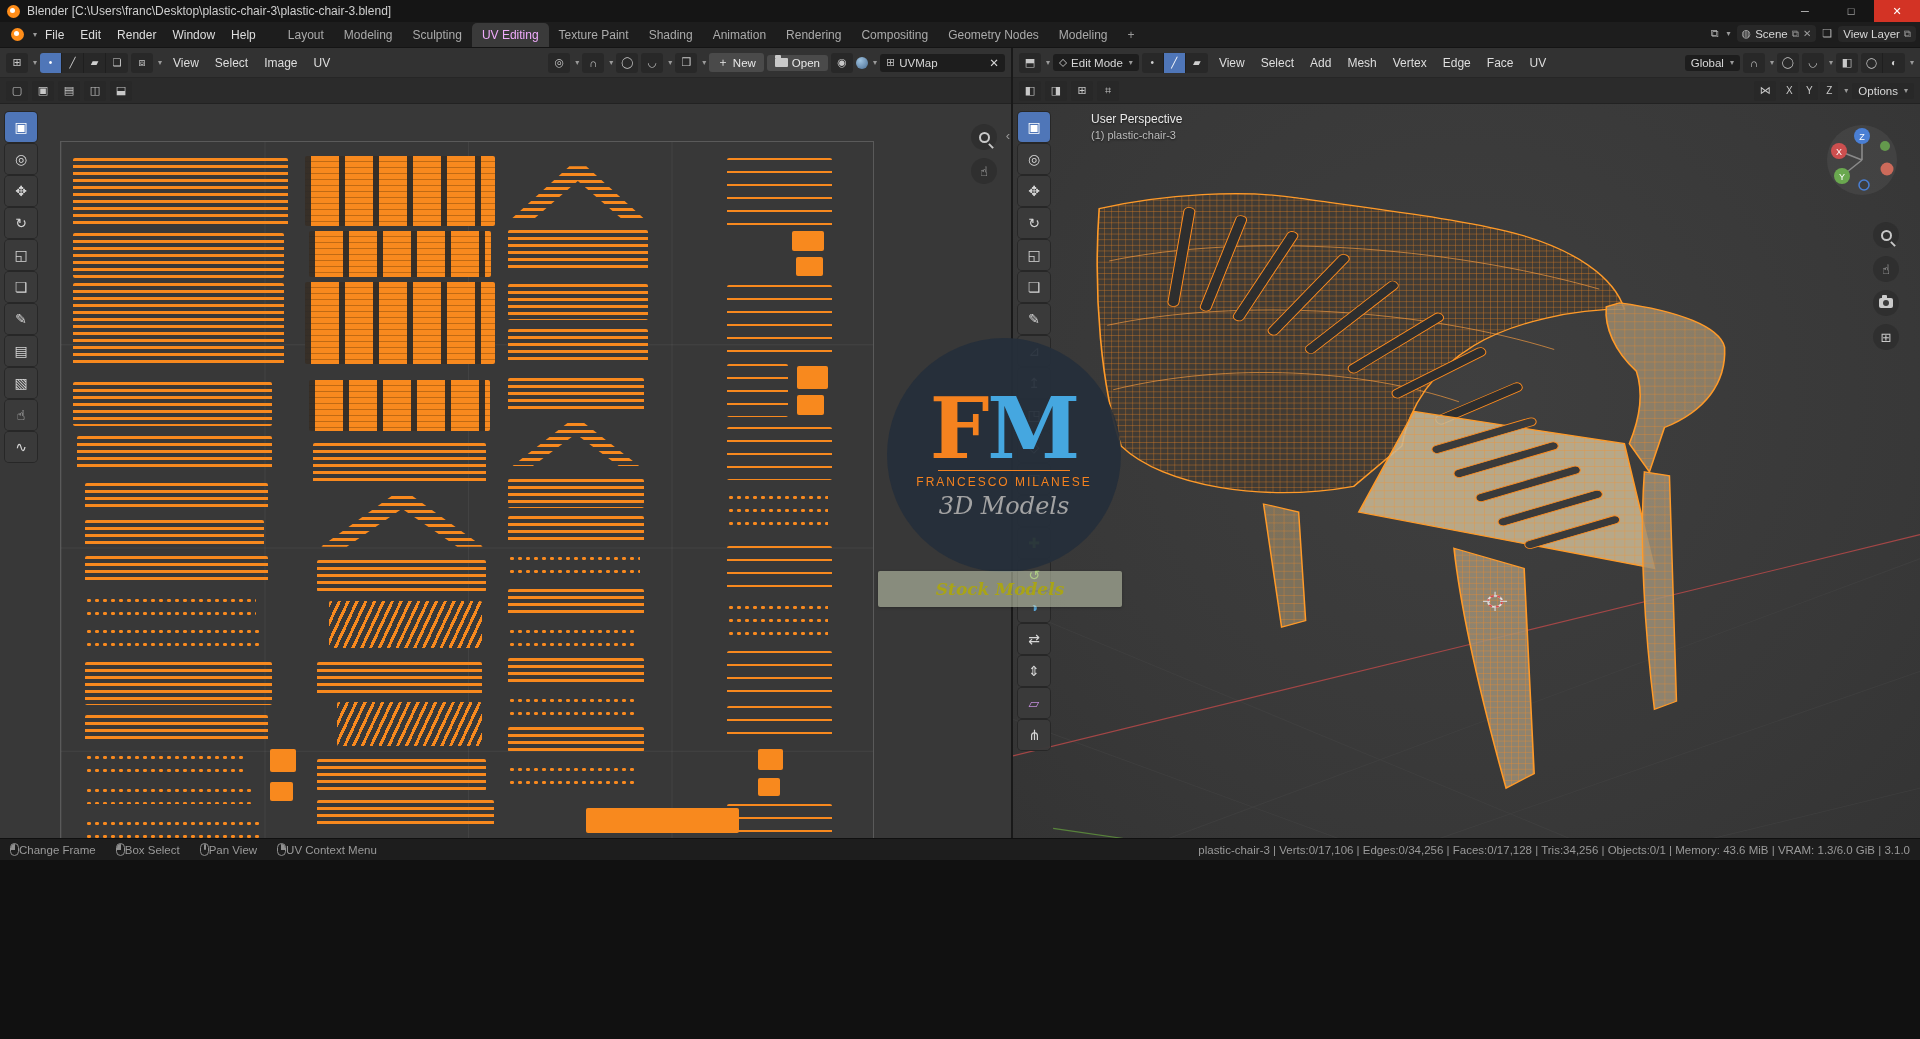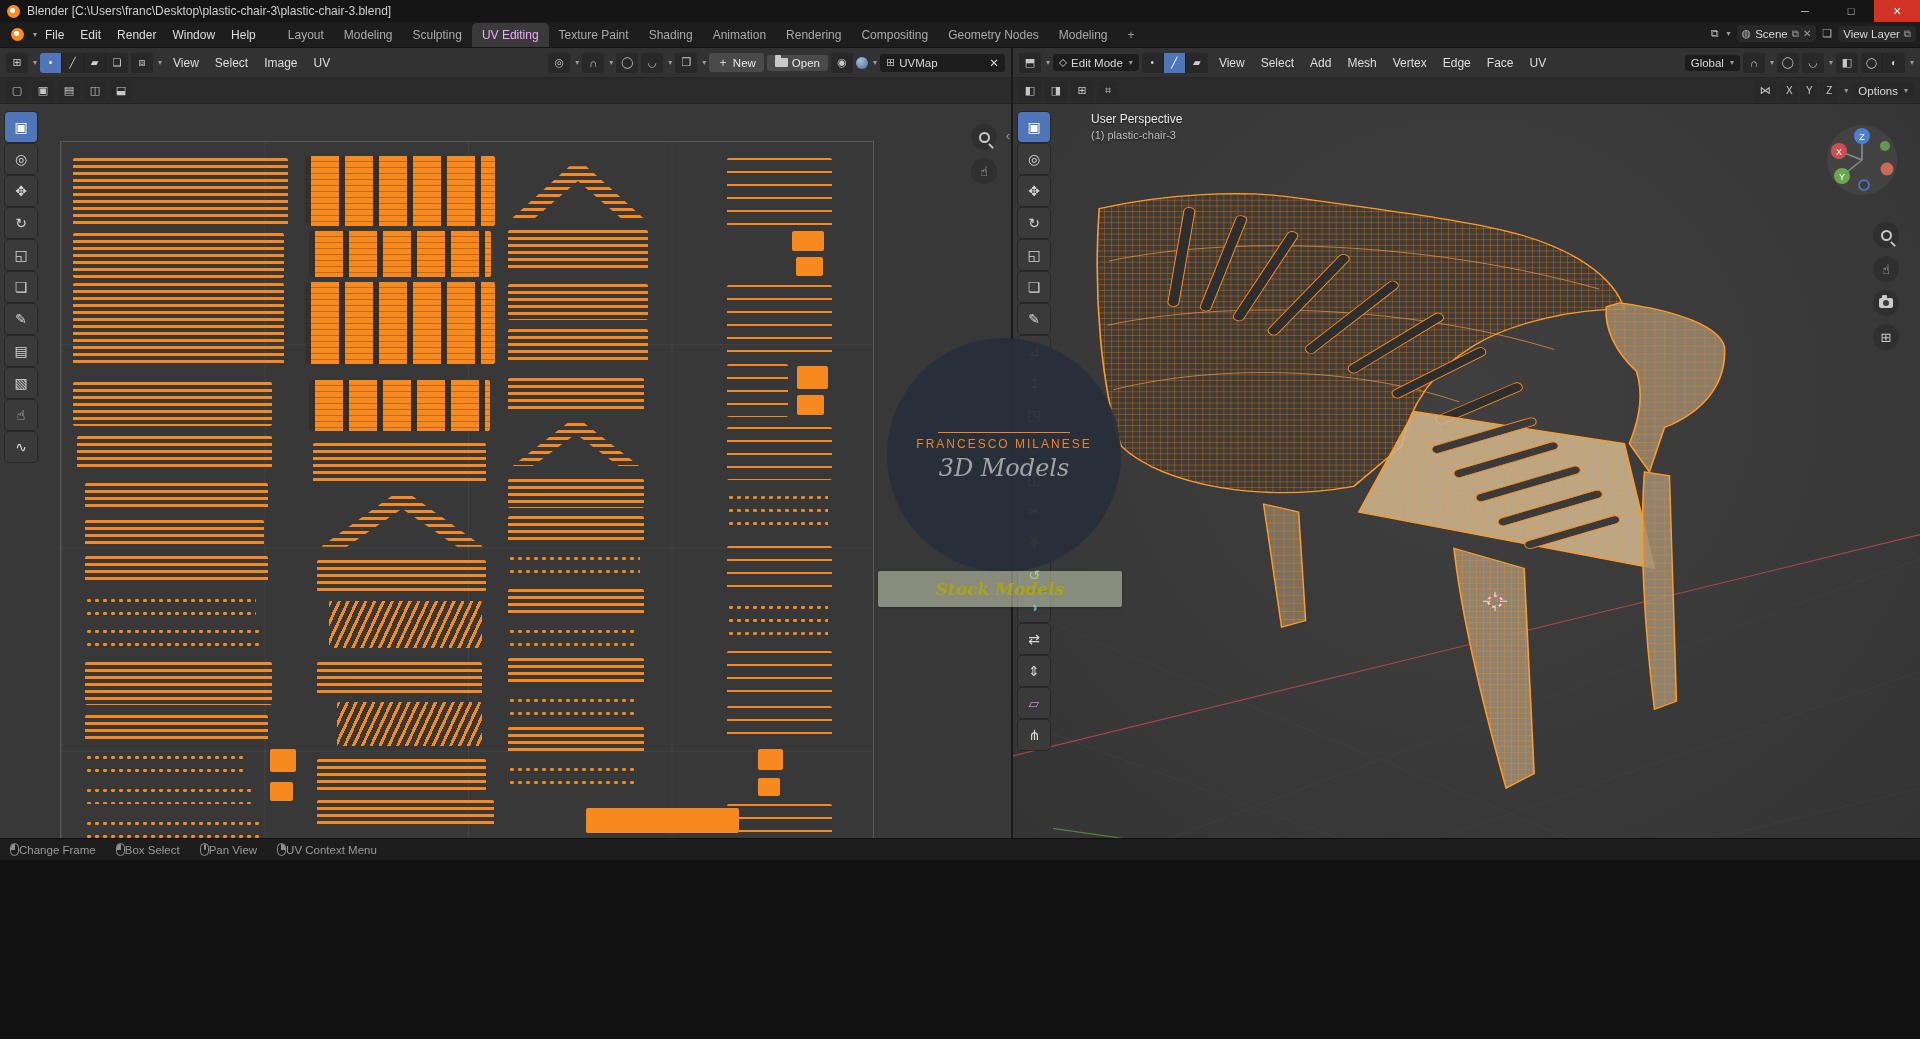--- a/index.html
+++ b/index.html
@@ -501,20 +501,23 @@
           <span class="navbtn">☝</span>
           <span class="navbtn">
               <span class="camglyph"></span>
             </span>
           <span class="navbtn">⊞</span>
         </div>
       </div>
     </div>
 
     <div class="wm-circle">
+      <div class="wm-fm">
+        <span class="wm-f">F</span><span class="wm-m">M</span>
+      </div>
       <div class="wm-line"></div>
       <div class="wm-name">FRANCESCO MILANESE</div>
       <div class="wm-sub">3D Models</div>
     </div>
     <div class="wm-ribbon">
       <span>Stock Models</span>
     </div>
   </div>
 
   <div class="statusbar">
@@ -529,14 +532,15 @@
         </span>
         <span class="hint">
           <span class="mouse mid"></span>
           <span>Pan View</span>
         </span>
         <span class="hint">
           <span class="mouse right"></span>
           <span>UV Context Menu</span>
         </span>
       </span>
+    <span class="stats">plastic-chair-3 | Verts:0/17,106 | Edges:0/34,256 | Faces:0/17,128 | Tris:34,256 | Objects:0/1 | Memory: 43.6 MiB | VRAM: 1.3/6.0 GiB | 3.1.0</span>
   </div>
 </div>
 
 </body></html>

